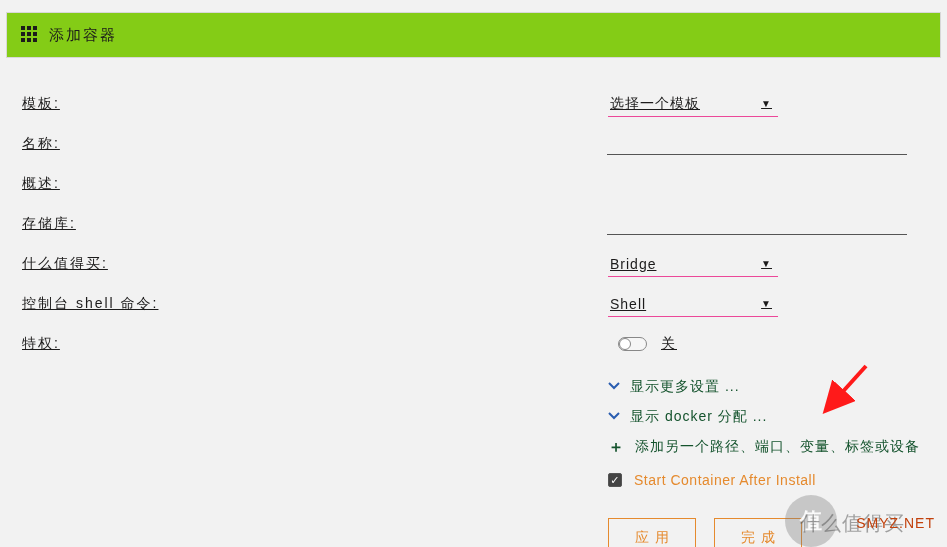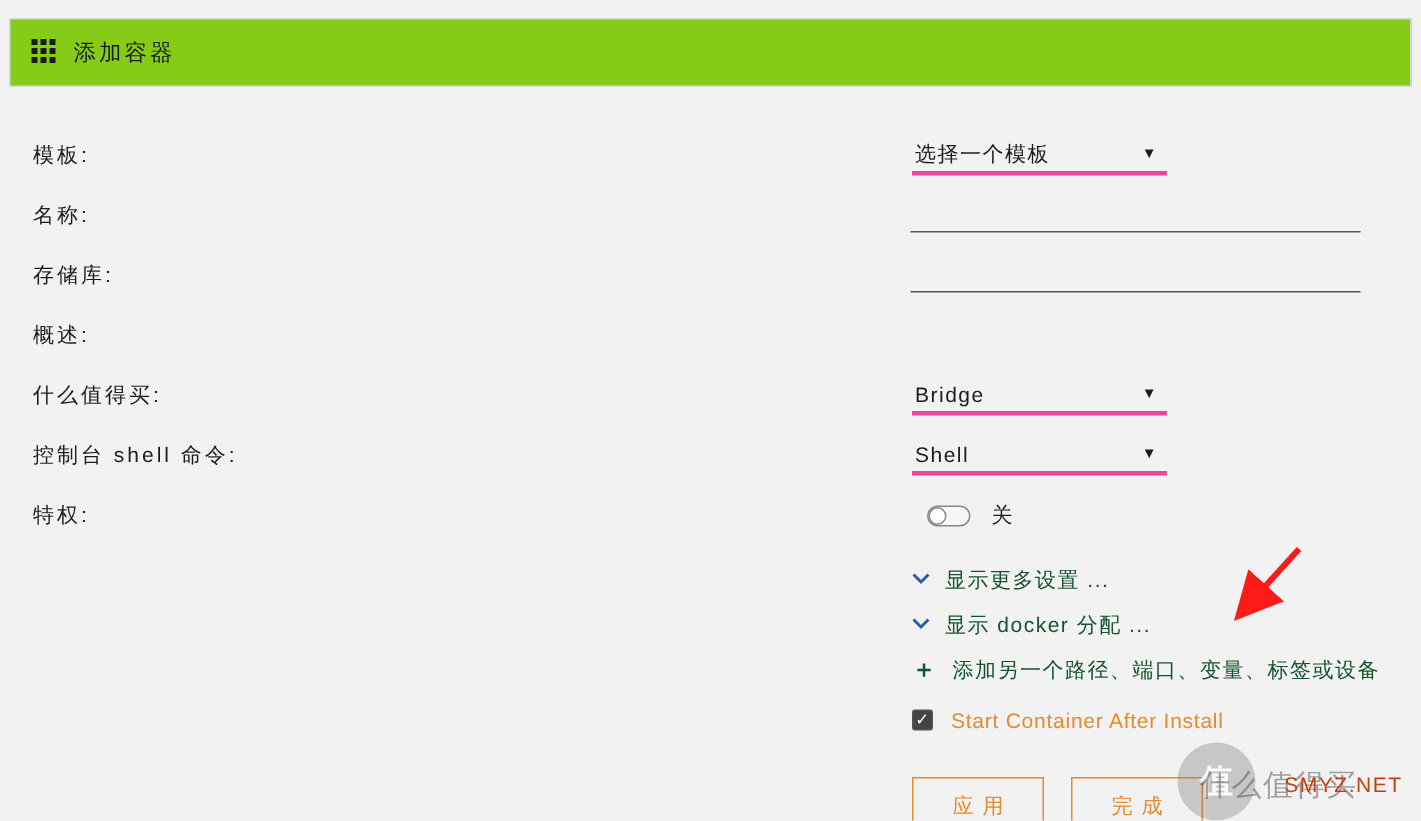--- a/index.html
+++ b/index.html
@@ -28,41 +28,42 @@
       grid-template-columns: repeat(3,4px);
       grid-template-rows: repeat(3,4px);
       gap: 2px;
       margin-right: 10px;
     }
     .titlebar .apps-icon span { background:#1c1b1b; width:4px; height:4px; }
     .titlebar h1 { font-size: 15px; font-weight: 400; letter-spacing: 2px; }
 
     .form-area {
       padding: 26px 40px 0 20px;
+      text-decoration: underline;
     }
     .row {
       display: flex;
       align-items: center;
       min-height: 40px;
     }
     .label-col {
       width: 588px;
       font-size: 14px;
       letter-spacing: 2px;
       color: #1c1b1b;
       padding-left: 2px;
     }
     .field-col {
       flex: 1;
     }
     .select-like {
       width: 170px;
       height: 26px;
       border: none;
-      border-bottom: 3px solid #ec4899;
+      border-bottom: 1px solid #ec4899;
       background: transparent;
       display: flex;
       align-items: center;
       justify-content: space-between;
       padding: 0 6px 0 2px;
       font-size: 14px;
       letter-spacing: 1px;
       cursor: pointer;
     }
     .select-like .caret { font-size: 10px; }
@@ -197,29 +198,29 @@
   </div>
 
   <div class="row">
     <div class="label-col">名称:</div>
     <div class="field-col">
       <input class="text-input" value="" style="">
     </div>
   </div>
 
   <div class="row">
-    <div class="label-col">存储库:</div>
-    <div class="field-col">
-      <input class="text-input" value="" style="">
-    </div>
-  </div>
-
-  <div class="row">
     <div class="label-col">概述:</div>
     <div class="field-col"></div>
+  </div>
+
+  <div class="row">
+    <div class="label-col">存储库:</div>
+    <div class="field-col">
+      <input class="text-input" value="" style="">
+    </div>
   </div>
 
   <div class="row">
     <div class="label-col">什么值得买:</div>
     <div class="field-col">
       <div class="select-like">
         <span>Bridge</span>
         <span class="caret">▼</span>
       </div>
     </div>

